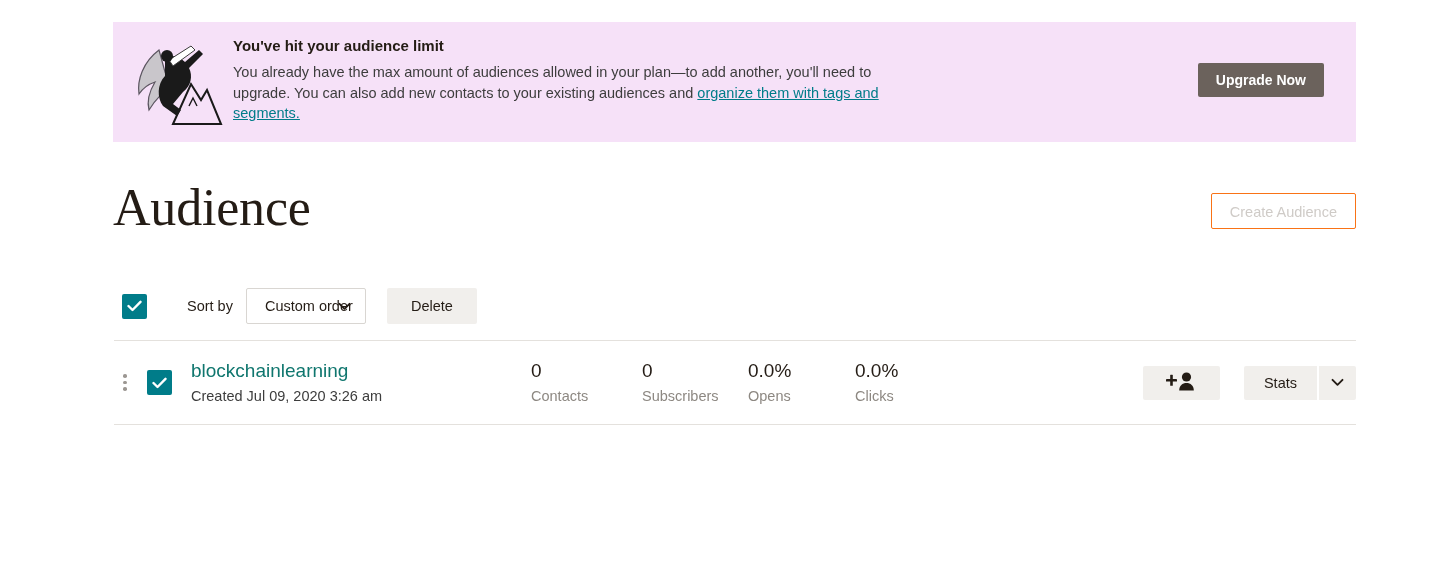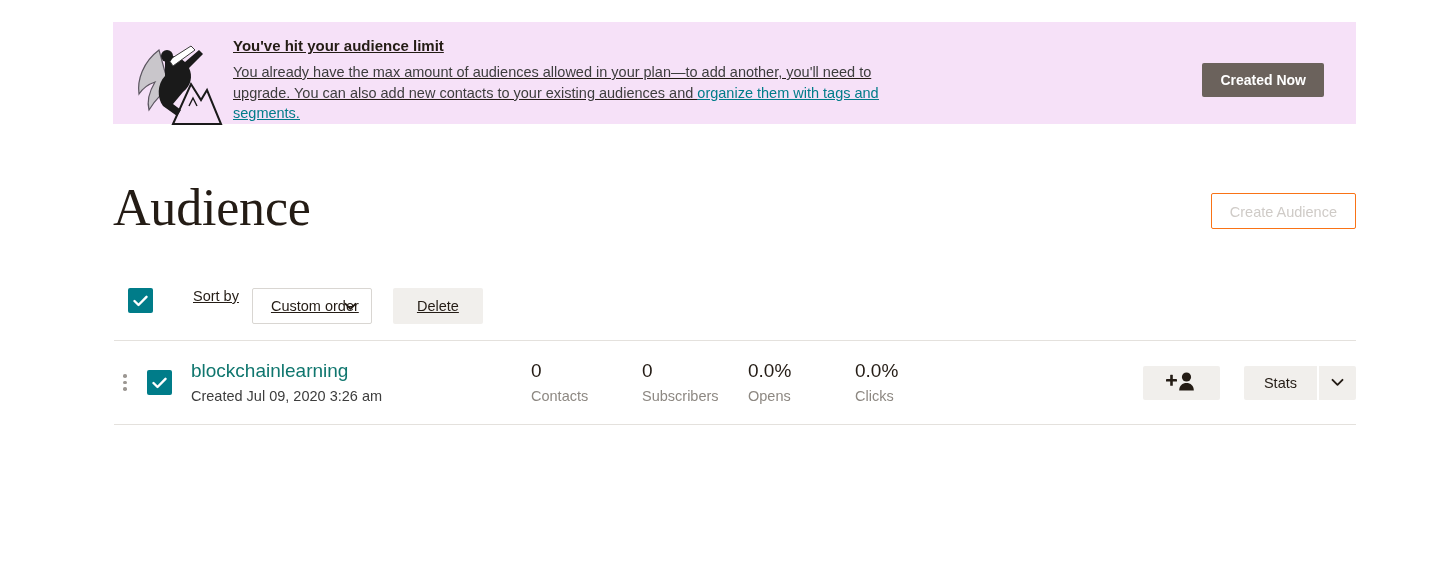--- a/index.html
+++ b/index.html
@@ -16,26 +16,25 @@
   }
 
   .page { position: relative; width: 1429px; height: 581px; }
 
   
   .banner {
     position: absolute;
     left: 113px;
     top: 22px;
     width: 1243px;
-    height: 102px;
+    height: 120px;
     background: #f6e1f8;
     display: flex;
     align-items: flex-start;
     box-sizing: border-box;
-    text-decoration: underline;
   }
   .banner-illustration {
     width: 96px;
     height: 100px;
     margin-left: 16px;
     margin-top: 10px;
     flex: 0 0 auto;
   }
   .banner-body {
     margin-left: 8px;
@@ -109,24 +108,24 @@
     height: 36px;
     line-height: 36px;
     border-radius: 2px;
     cursor: default;
     margin-top: 5px;
   }
 
   
   .toolbar {
     position: absolute;
-    left: 128px;
+    left: 122px;
     top: 288px;
     display: flex;
-    text-decoration: underline;
+    align-items: center;
   }
   .cbox {
     width: 25px;
     height: 25px;
     background: #007c89;
     border-radius: 2px;
     display: inline-flex;
     align-items: center;
     justify-content: center;
     cursor: pointer;
@@ -293,21 +292,21 @@
         <path d="M60 74 L64 66 L68 74" fill="none" stroke="#1a1a1a" stroke-width="1.4"></path>
       </svg>
     </div>
 
     <div class="banner-body">
       <div class="banner-title">You've hit your audience limit</div>
       <div class="banner-text"><span>You already have the max amount of audiences allowed in your plan—to add another, you'll need to upgrade. You can also add new contacts to your existing audiences and </span><a class="banner-link">organize them with tags and segments.</a></div>
     </div>
 
     <div class="banner-action">
-      <button class="upgrade-btn">Created Now</button>
+      <button class="upgrade-btn">Upgrade Now</button>
     </div>
   </div>
 
   <div class="title-row">
     <h1 class="page-title">Audience</h1>
     <button class="create-btn" disabled="">Create Audience</button>
   </div>
 
   <div class="toolbar">
 

